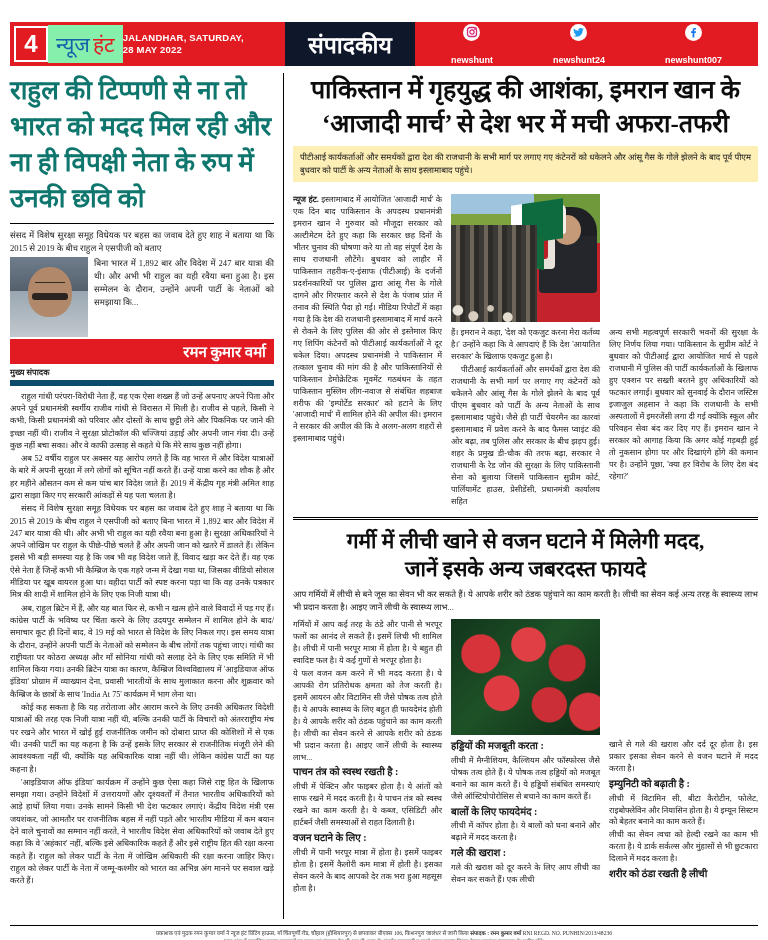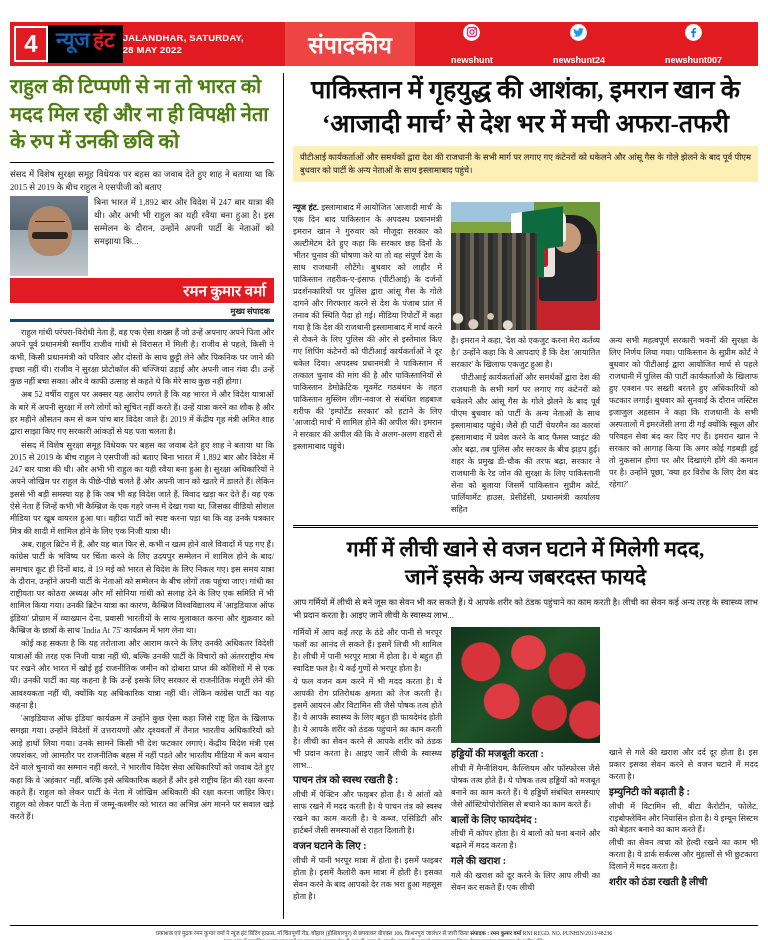--- a/index.html
+++ b/index.html
@@ -14,33 +14,33 @@
   
   .masthead { display: flex; align-items: stretch; height: 44px; margin-top: 22px; }
   .mh-left { display: flex; align-items: stretch; background: #e21b22; flex: 0 0 275px; }
   .pagenum {
     width: 34px; margin: 4px 0 4px 4px; background: #e21b22;
     color: #fff; font-family: "Liberation Sans", sans-serif; font-weight: bold;
     font-size: 24px; display: flex; align-items: center; justify-content: center;
     border: 2px solid #fff;
   }
   .brand {
-    display: flex; padding: 0 8px; font-size: 21px;
-    font-weight: bold; font-family: "Liberation Sans", sans-serif;
-    background: #000000; margin: 3px 0; white-space: nowrap;
+    display: flex; align-items: center; padding: 0 8px; font-size: 21px;
+    font-weight: normal; font-family: "Liberation Sans", sans-serif;
+    background: #86efac; margin: 3px 0; white-space: nowrap;
   }
   .brand .b1 { color: #1560ac; }
   .brand .b2 { color: #e21b22; margin-left: 3px; }
   .datebox {
     color: #fff; font-family: "Liberation Sans", sans-serif; font-weight: bold;
     font-size: 9.5px; line-height: 1.25; display: flex; flex-direction: column;
     justify-content: center; letter-spacing: .2px;
   }
   .mh-section {
-    flex: 0 0 130px; background: #ef4444; color: #fff;
+    flex: 0 0 130px; background: #0f172a; color: #fff;
     font-family: "Liberation Sans", sans-serif; font-weight: bold; font-size: 23px;
     display: flex; align-items: center; justify-content: center;
   }
   .mh-social {
     flex: 1; background: #e21b22; display: flex; align-items: center;
     justify-content: space-around; padding: 0 6px;
   }
   .soc { display: flex; flex-direction: column; align-items: center; gap: 14px; }
   .soc .ic {
     width: 17px; height: 17px; border-radius: 50%; background: #fff;
@@ -52,21 +52,21 @@
     font-weight: bold; font-size: 9px;
   }
 
   
   .grid { display: flex; margin-top: 7px; height: 846px; }
   .col-left { width: 274px; padding-right: 9px; border-right: 1px solid #000; }
   .col-right { flex: 1; padding-left: 9px; }
 
   
   .ed-head {
-    font-size: 20px; line-height: 1.38; font-weight: bold; color: #4d7c0f;
+    font-size: 26px; line-height: 1.38; font-weight: bold; color: #0f766e;
     font-family: "Liberation Serif", serif;
   }
   .ed-rule { border-bottom: 1px solid #000; margin: 6px 0 5px; }
   .ed-lead {
     font-size: 8.6px; line-height: 1.52; text-align: justify; color: #1a1a1a;
   }
   .ed-figwrap { position: relative; margin-top: 2px; }
   .ed-photo {
     float: left; width: 78px; height: 80px; margin: 0 6px 2px 0;
     background:
@@ -83,36 +83,36 @@
     background: #2b2420; border-radius: 3px;
     box-shadow: 0 -14px 0 -3px #332a24, -2px -12px 0 -4px #332a24;
   }
   .ed-lead2 { font-size: 8.6px; line-height: 1.52; text-align: justify; color: #1a1a1a; }
   .ed-namebar {
     clear: both; background: #e21b22; color: #fff; text-align: right;
     font-size: 15px; font-weight: bold; padding: 2px 8px 3px 0; margin-top: 3px;
     font-family: "Liberation Serif", serif;
   }
   .ed-role {
-    text-align: right; font-size: 8.2px; color: #222; padding: 2px 4px 3px 0;
-    border-bottom: 3px solid #0c4a6e; font-weight: bold;
+    text-align: left; font-size: 8.2px; color: #222; padding: 2px 4px 3px 0;
+    border-bottom: 6px solid #0c4a6e; font-weight: bold;
   }
   .ed-body { font-size: 8.2px; line-height: 1.5; text-align: justify; color: #1a1a1a; margin-top: 5px; }
   .ed-body p { text-indent: 11px; margin-bottom: 1px; }
 
   
   .story-head {
     font-size: 25px; line-height: 1.34; font-weight: bold; text-align: center;
     color: #0d0d0d; font-family: Liberation Serif, serif;
   }
   .story-sub {
     background: #fdefb6; font-size: 8.4px; line-height: 1.55; color: #1a1a1a;
     padding: 5px 7px; margin-top: 6px; text-align: justify;
   }
-  .story-cols { display: flex; gap: 9px; margin-top: 20px; }
+  .story-cols { display: flex; gap: 9px; margin-top: 12px; }
   .sc { flex: 1; font-size: 8.1px; line-height: 1.48; text-align: justify; color: #1a1a1a; }
   .sc p { margin-bottom: 1px; text-indent: 10px; }
   .sc p.noind { text-indent: 0; }
   .dateline { font-weight: bold; }
 
   .photo-rally {
     height: 128px; margin-bottom: 5px; position: relative; overflow: hidden;
     background: linear-gradient(#9fc4dd 0 16%, #7fa33f 16% 55%, #4b5a3a 55% 100%);
   }
   .photo-rally .crowd {

